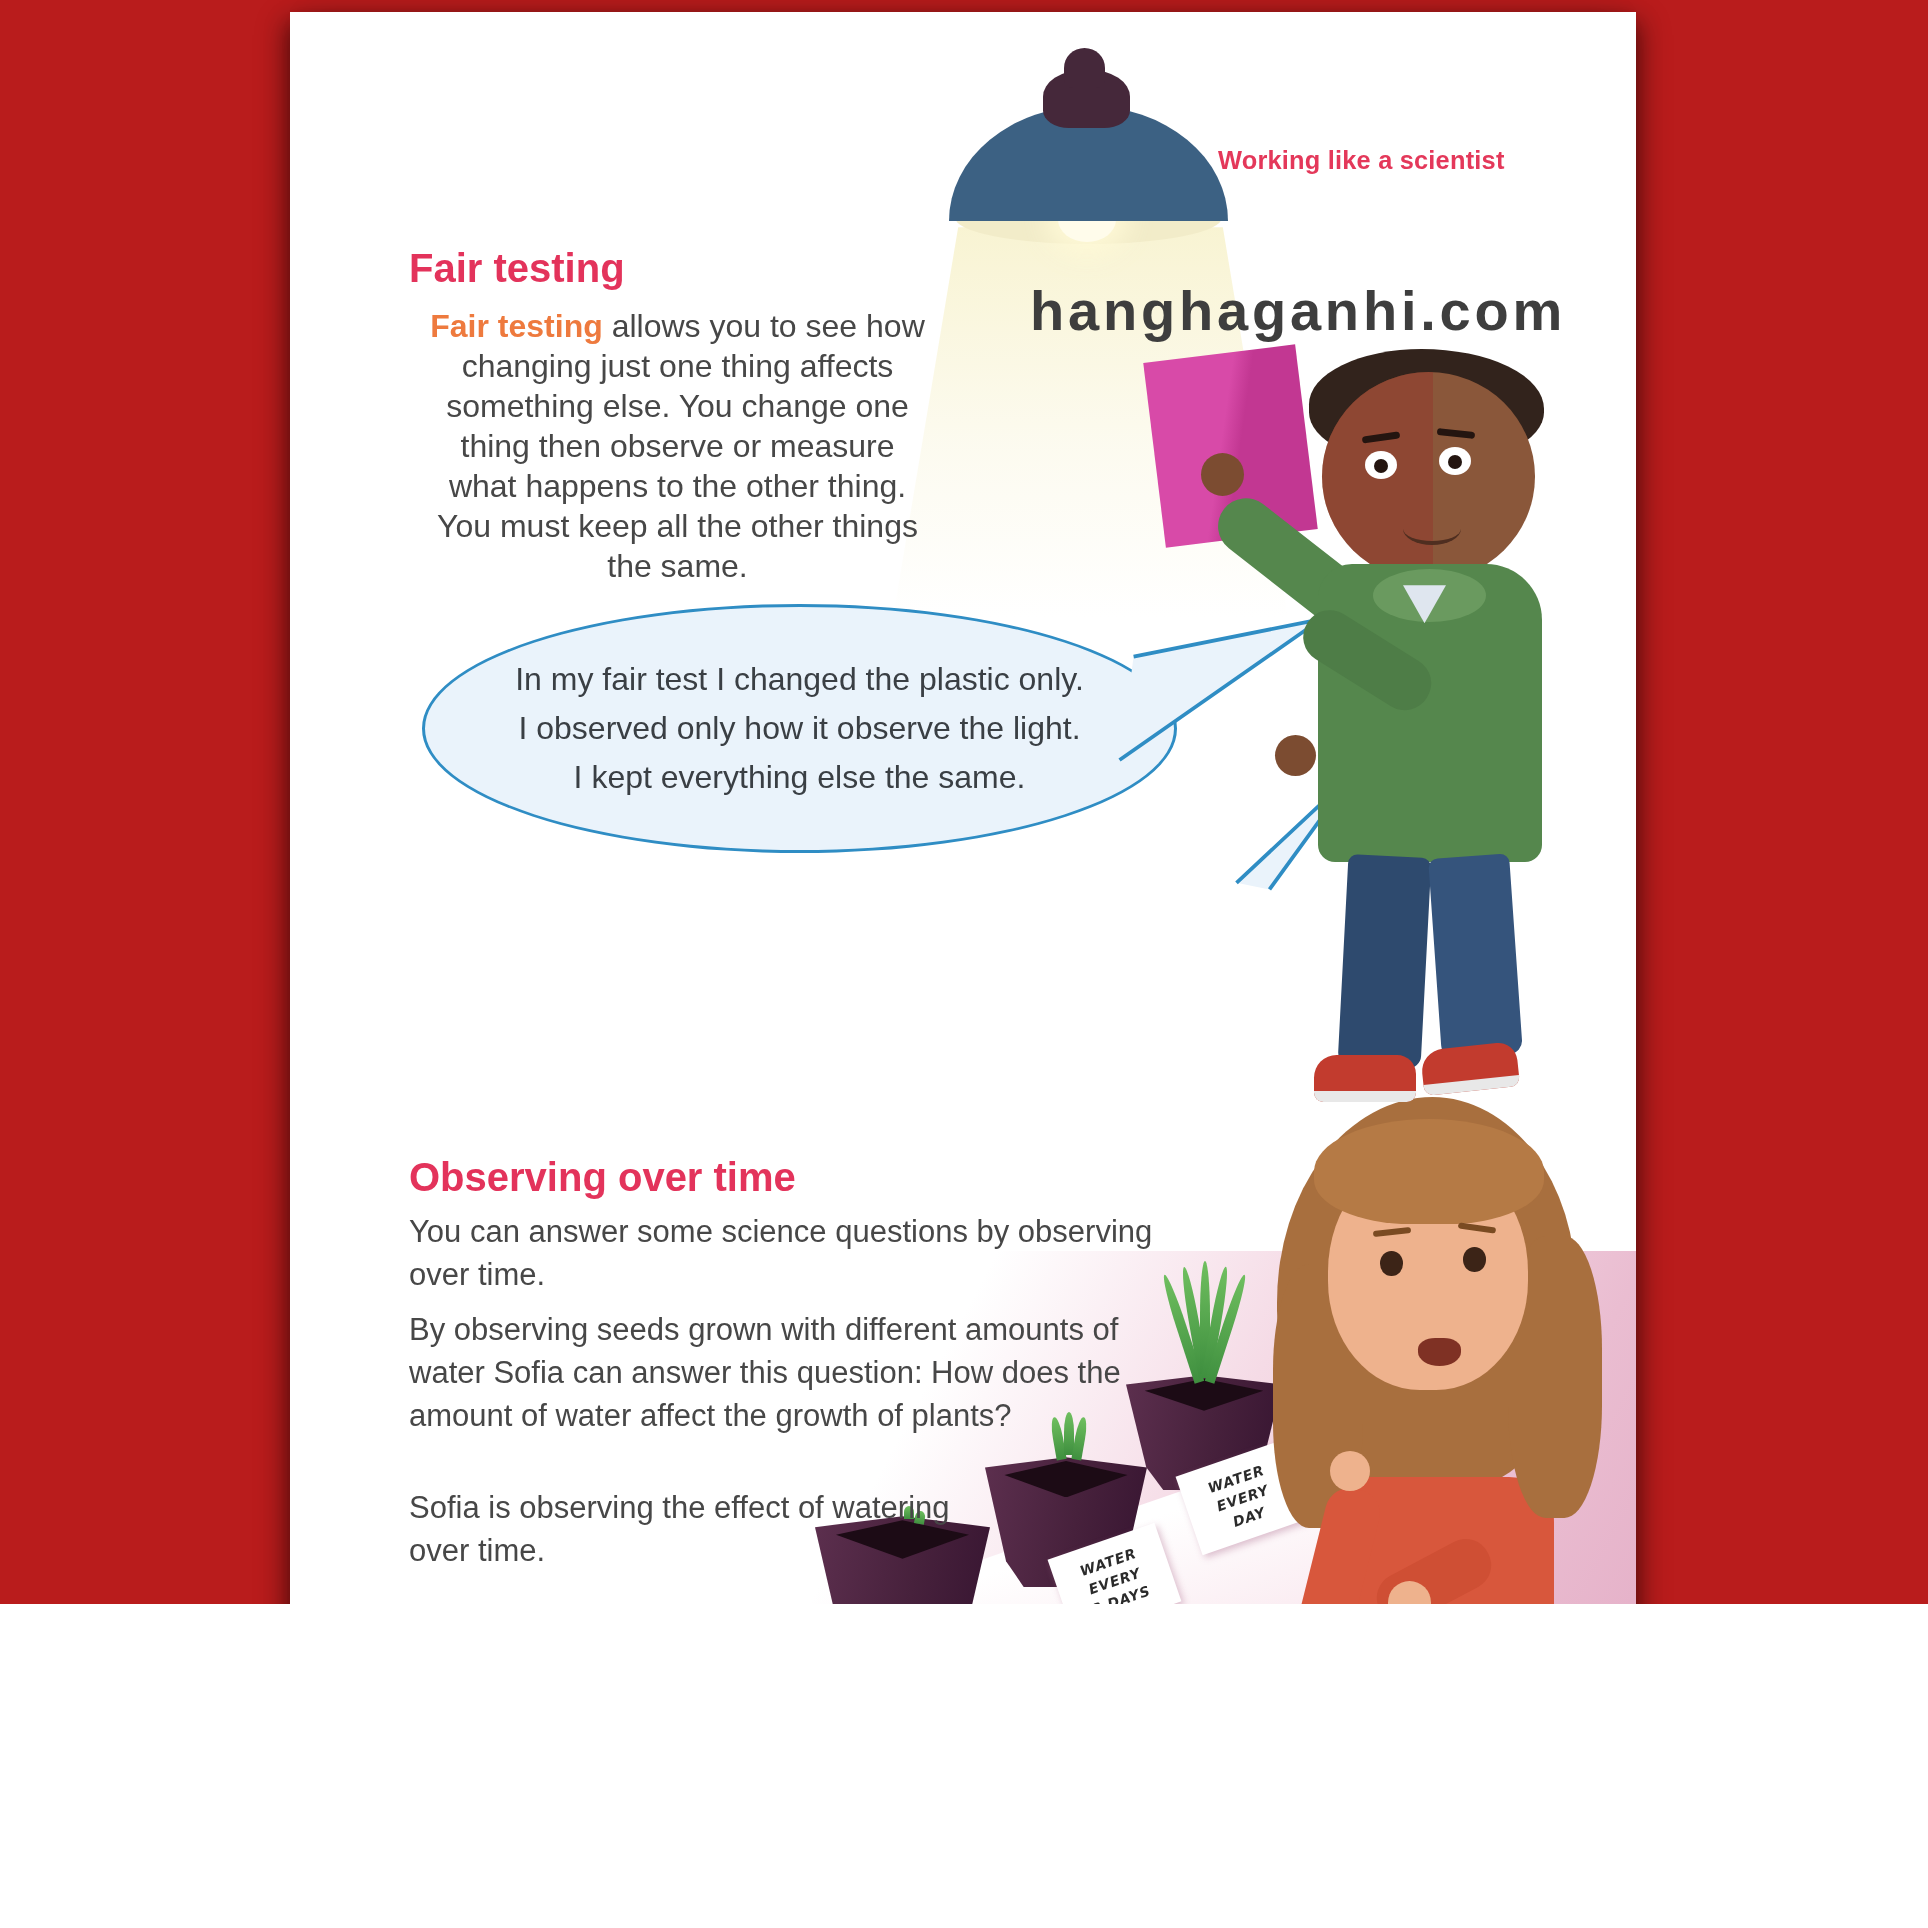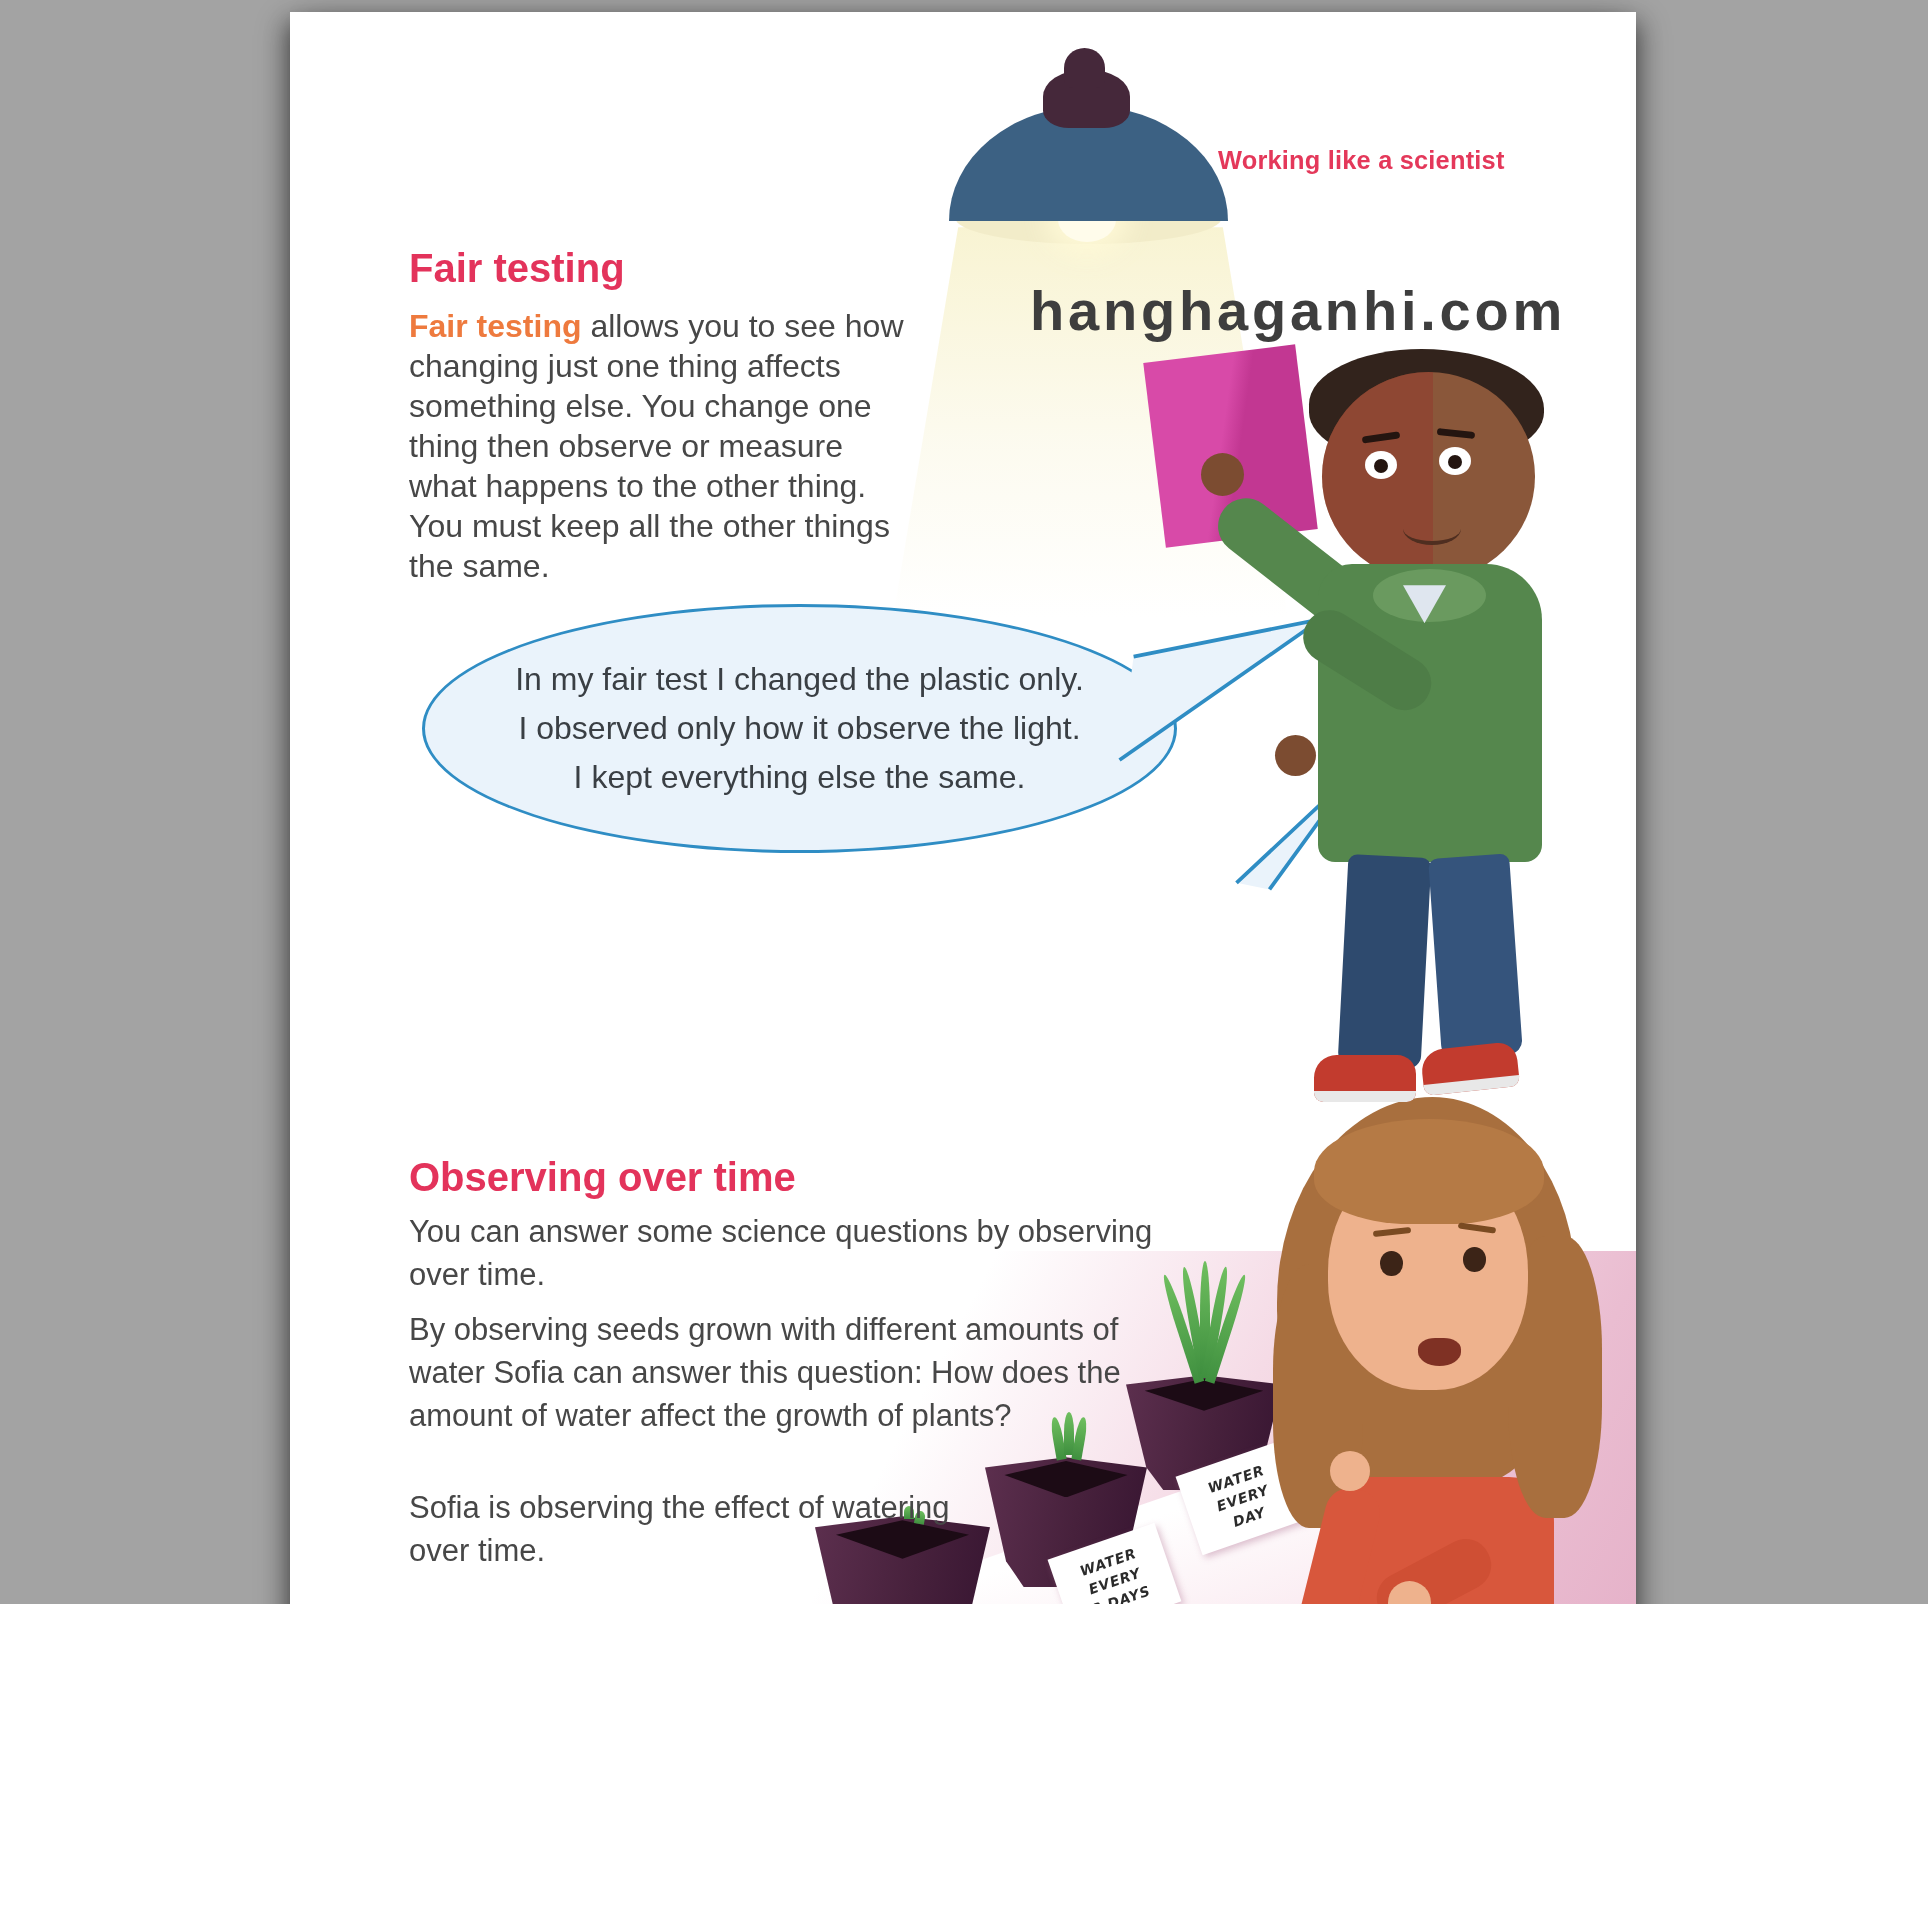--- a/index.html
+++ b/index.html
@@ -1,16 +1,16 @@
 <!DOCTYPE html>
 <html style="font-size:15px"><head>
 <meta charset="utf-8">
 <style>
   html,body{margin:0;padding:0;background:#ffffff;}
-  #canvas{position:relative;width:1928px;height:1604px;background:#a3a3a3;overflow:hidden;
+  #canvas{position:relative;width:1928px;height:1604px;background:#b91c1c;overflow:hidden;
           font-family:"Liberation Sans",sans-serif;}
   .page{position:absolute;left:290px;top:12.2px;width:1346px;height:1899px;background:#ffffff;
         box-shadow:0 11.3px 22.6px rgba(0,0,0,.45), 15px 0 28px -9.4px rgba(0,0,0,.25), -15px 0 28px -9.4px rgba(0,0,0,.25);}
   .page *{position:absolute;}
 
   
   .light-cone{left:603px;top:215px;width:395px;height:391px;
       clip-path:polygon(16.5% 0,83.5% 0,100% 100%,0 100%);
       background:linear-gradient(180deg,rgba(248,243,208,.95) 0%,rgba(250,247,226,.55) 55%,rgba(252,250,240,0) 100%);}
   .lamp-rim{left:665px;top:179px;width:267px;height:53px;border-radius:50%;background:#f2ecc9;}
@@ -24,21 +24,21 @@
   
   .header-label{left:928px;top:134px;font-size:25.4px;font-weight:bold;color:#e4385a;letter-spacing:0.2px;}
   .wm-top{left:740px;top:266px;font-size:56px;font-weight:bold;color:#3e3e3e;letter-spacing:3.8px;}
   .wm-bottom{left:50%;transform:translateX(-50%);top:1810px;font-size:60px;font-weight:bold;color:#3f3f3f;letter-spacing:4.7px;}
 
   .h-red{font-size:40px;font-weight:bold;color:#e3335b;}
   .fair-heading{left:119px;top:234px;}
   .obs-heading{left:119px;top:1143px;}
 
   .fair-para{left:119px;top:294px;width:537px;font-size:32px;line-height:40px;color:#474747;}
-  .fair-para .ln{position:static;display:block;}
+  .fair-para .ln{position:static;display:block;text-align:center;}
   .term{position:static;color:#ee7a3e;font-weight:bold;margin-right:.28em;}
 
   .obs-para{left:119px;width:810px;font-size:31px;line-height:43px;color:#474747;}
   .obs-para .ln{position:static;display:block;}
   .p1{top:1198px;} .p2{top:1296px;} .p3{top:1474px;}
 
   
   .bubble{border:3.8px solid #2f8dc4;background:#eaf3fb;border-radius:50%;
           display:flex;flex-direction:column;align-items:center;justify-content:center;
           color:#3a3f44;text-align:center;}

